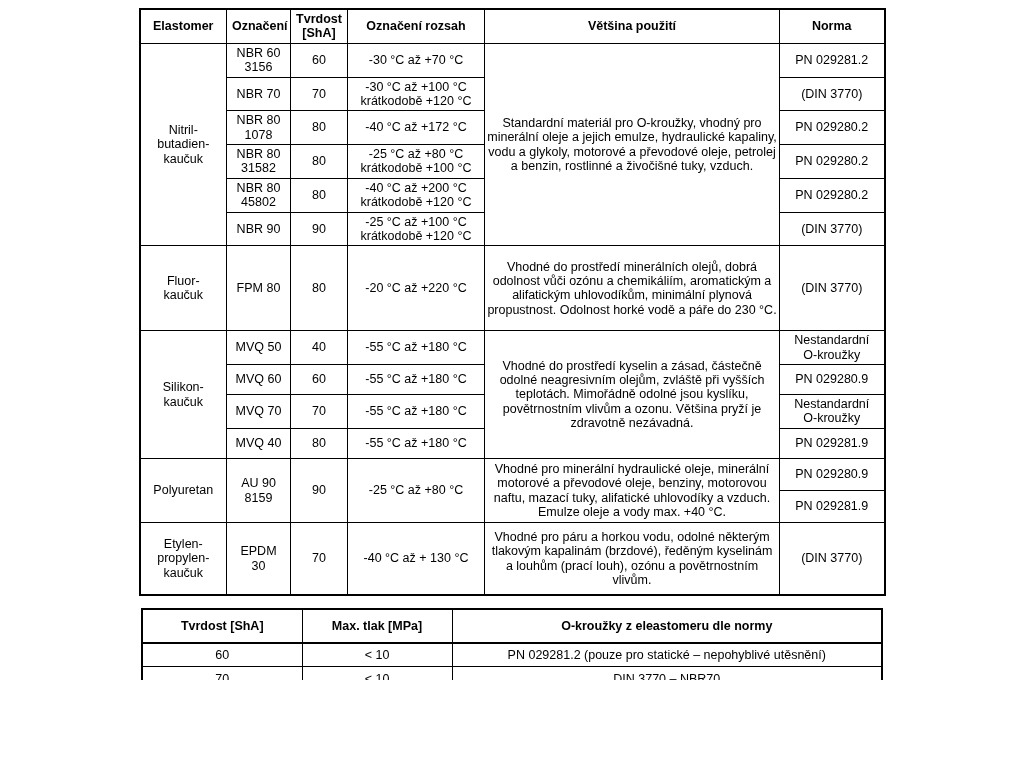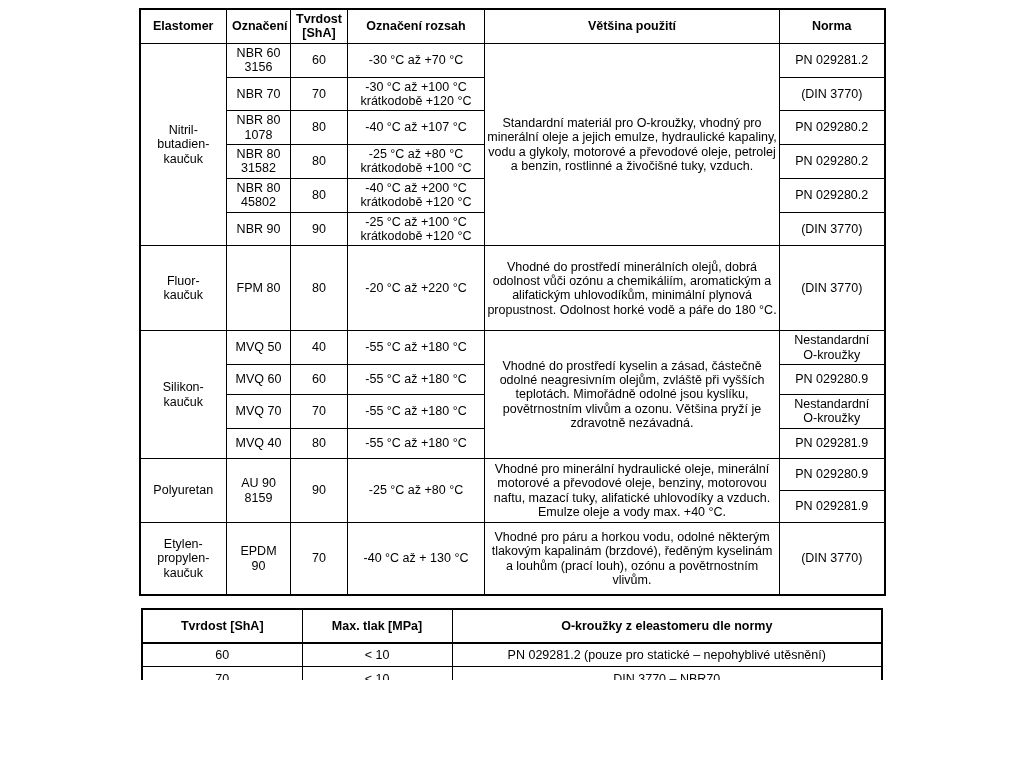--- a/index.html
+++ b/index.html
@@ -76,21 +76,21 @@
           <td>NBR 70</td>
           <td>70</td>
           <td>-30 °C až +100 °C
 krátkodobě +120 °C</td>
           <td>(DIN 3770)</td>
         </tr>
         <tr style="height: 29px;">
           <td>NBR 80
 1078</td>
           <td>80</td>
-          <td>-40 °C až +107 °C</td>
+          <td>-40 °C až +172 °C</td>
           <td>PN 029280.2</td>
         </tr>
         <tr style="height: 29px;">
           <td>NBR 80
 31582</td>
           <td>80</td>
           <td>-25 °C až +80 °C
 krátkodobě +100 °C</td>
           <td>PN 029280.2</td>
         </tr>
@@ -108,21 +108,21 @@
           <td>-25 °C až +100 °C
 krátkodobě +120 °C</td>
           <td>(DIN 3770)</td>
         </tr>
         <tr style="height: 85px;">
           <td>Fluor-
 kaučuk</td>
           <td>FPM 80</td>
           <td>80</td>
           <td>-20 °C až +220 °C</td>
-          <td class="usage">Vhodné do prostředí minerálních olejů, dobrá odolnost vůči ozónu a chemikáliím, aromatickým a alifatickým uhlovodíkům, minimální plynová propustnost. Odolnost horké vodě a páře do 180 °C.</td>
+          <td class="usage">Vhodné do prostředí minerálních olejů, dobrá odolnost vůči ozónu a chemikáliím, aromatickým a alifatickým uhlovodíkům, minimální plynová propustnost. Odolnost horké vodě a páře do 230 °C.</td>
           <td>(DIN 3770)</td>
         </tr>
         <tr style="height: 30px;">
           <td rowspan="4">Silikon-
 kaučuk</td>
           <td>MVQ 50</td>
           <td>40</td>
           <td>-55 °C až +180 °C</td>
           <td rowspan="4" class="usage">Vhodné do prostředí kyselin a zásad, částečně odolné neagresivním olejům, zvláště při vyšších teplotách. Mimořádně odolné jsou kyslíku, povětrnostním vlivům a ozonu. Většina pryží je zdravotně nezávadná.</td>
           <td>Nestandardní
@@ -156,21 +156,21 @@
           <td rowspan="2" class="usage">Vhodné pro minerální hydraulické oleje, minerální motorové a převodové oleje, benziny, motorovou naftu, mazací tuky, alifatické uhlovodíky a vzduch. Emulze oleje a vody max. +40 °C.</td>
           <td>PN 029280.9</td>
         </tr>
         <tr style="height: 31px;">
           <td>PN 029281.9</td>
         </tr>
         <tr style="height: 72px; margin-left: 32px;">
           <td>Etylen-
 propylen-
 kaučuk</td>
-          <td>EPDM 90</td>
+          <td>EPDM 30</td>
           <td>70</td>
           <td>-40 °C až + 130 °C</td>
           <td class="usage">Vhodné pro páru a horkou vodu, odolné některým tlakovým kapalinám (brzdové), ředěným kyselinám a louhům (prací louh), ozónu a povětrnostním vlivům.</td>
           <td>(DIN 3770)</td>
         </tr>
       </tbody>
   </table>
 
   <table class="t2">
     <colgroup>

